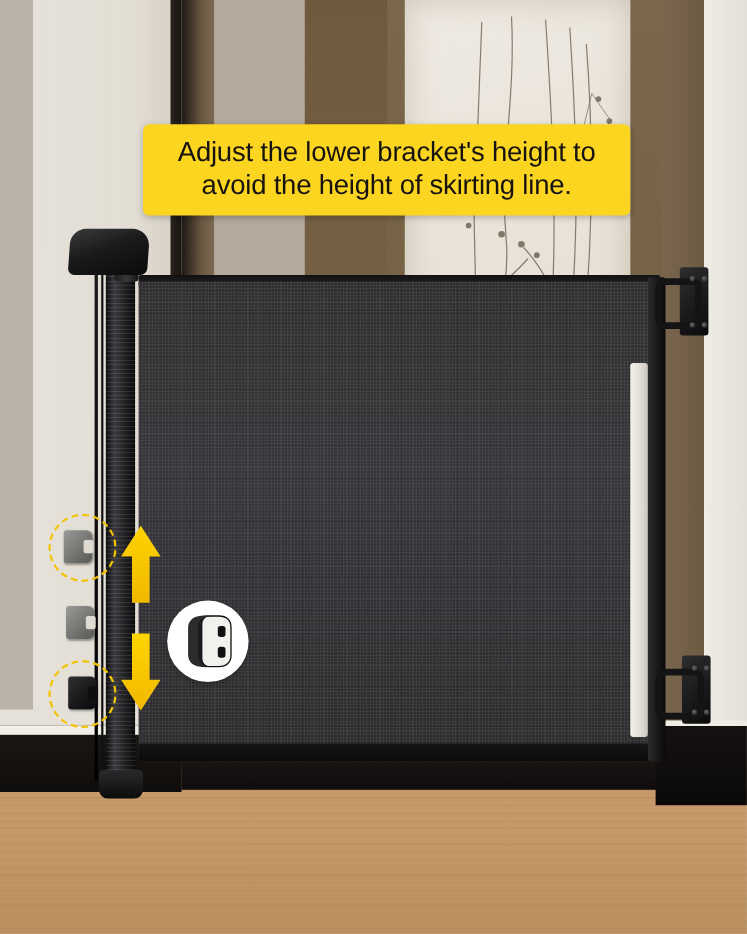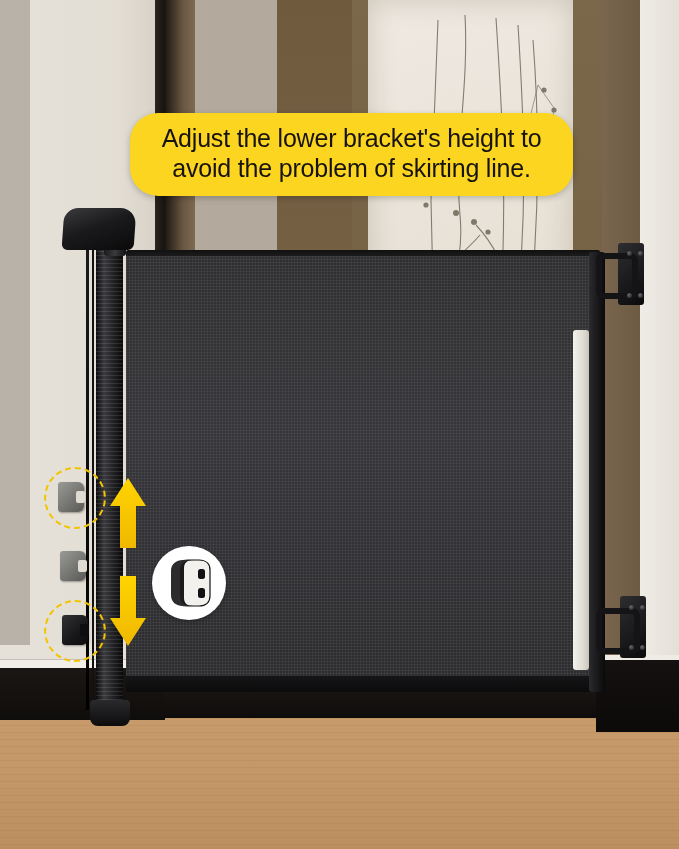--- a/index.html
+++ b/index.html
@@ -118,21 +118,21 @@
       background:#e0dbd2;border-radius:2px;}
   .latch.dark .notch{background:#0e0e10;}
 
   .dash-ring{position:absolute;width:58px;height:58px;border-radius:50%;
       border:2px dashed #f2c400;}
 
   
   .arrow-wrap{position:absolute;left:108px;top:476px;width:40px;height:172px;}
 
   
-  .banner{position:absolute;background:#fcd520;border-radius:28px;
+  .banner{position:absolute;background:#fcd520;border-radius:6px;
       box-shadow:0 2px 6px rgba(0,0,0,.22);
       color:#171310;text-align:center;}
   .banner-top{left:130px;top:113px;width:443px;padding:10px 0 13px;}
   .banner-top .line{font-size:25px;line-height:30px;letter-spacing:-.2px;}
 
   .banner-bottom{left:168px;top:549px;width:377px;border-radius:24px;
       padding:8px 0 10px 0;text-align:left;}
   .banner-bottom .line{font-size:24px;line-height:31px;padding-left:78px;
       letter-spacing:-.2px;white-space:nowrap;}
 
@@ -259,21 +259,21 @@
       </defs>
 
       <polygon points="20,2 38,30 28,30 28,72 12,72 12,30 2,30" fill="url(#ag)"></polygon>
 
       <polygon points="20,170 38,142 28,142 28,100 12,100 12,142 2,142" fill="url(#ag)"></polygon>
     </svg>
   </div>
 
   <div class="banner banner-top">
     <div class="line">Adjust the lower bracket's height to</div>
-    <div class="line">avoid the problem of skirting line.</div>
+    <div class="line">avoid the height of skirting line.</div>
   </div>
 
 
   <div class="icon-circle">
     <svg width="44" height="48" viewBox="0 0 44 48">
       <path d="M8 8 C8 3, 13 1, 19 1 L30 1 C37 1, 41 5, 41 11 L41 37
                C41 43, 37 47, 30 47 L19 47 C13 47, 8 45, 8 40 Z" fill="#f2f1ee" stroke="#11110f" stroke-width="1.2"></path>
       <path d="M8 8 C8 3, 13 1, 19 1 L24 1 C18 1, 15 4, 15 9 L15 39
                C15 44, 18 47, 24 47 L19 47 C13 47, 8 45, 8 40 Z" fill="#1b1b1d"></path>
       <path d="M2 12 C2 5, 7 1, 14 1 L21 1 C14 2, 11 6, 11 12 L11 36

